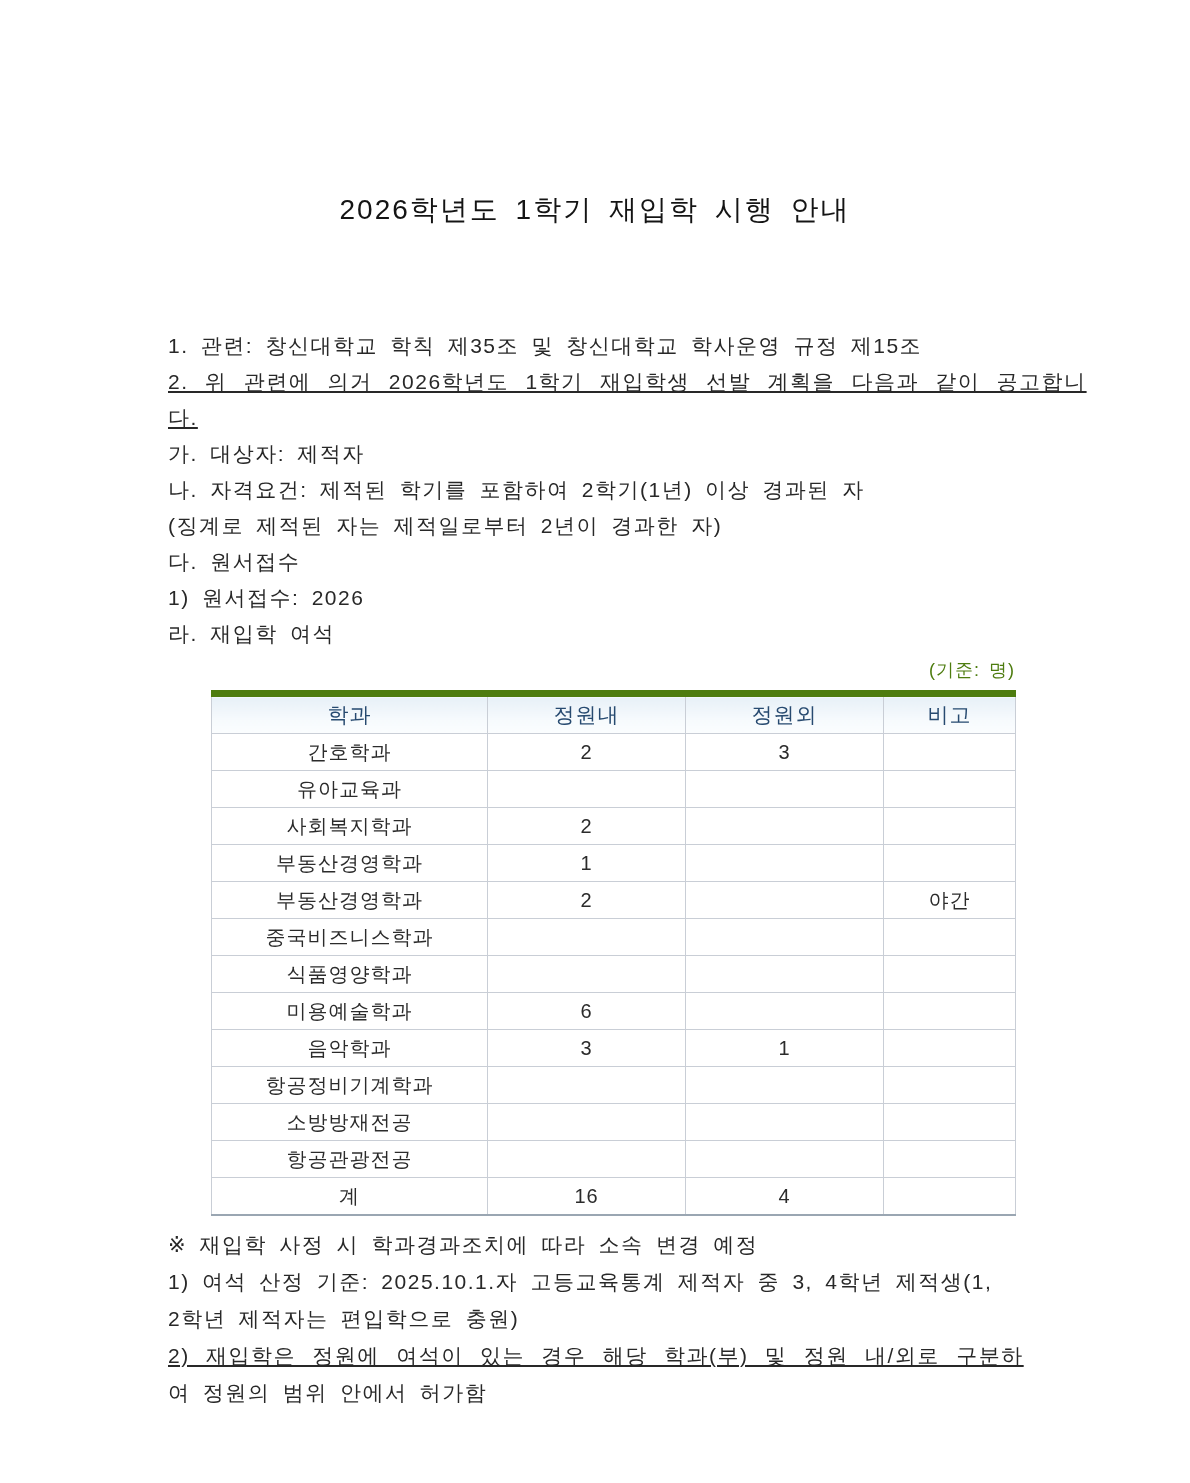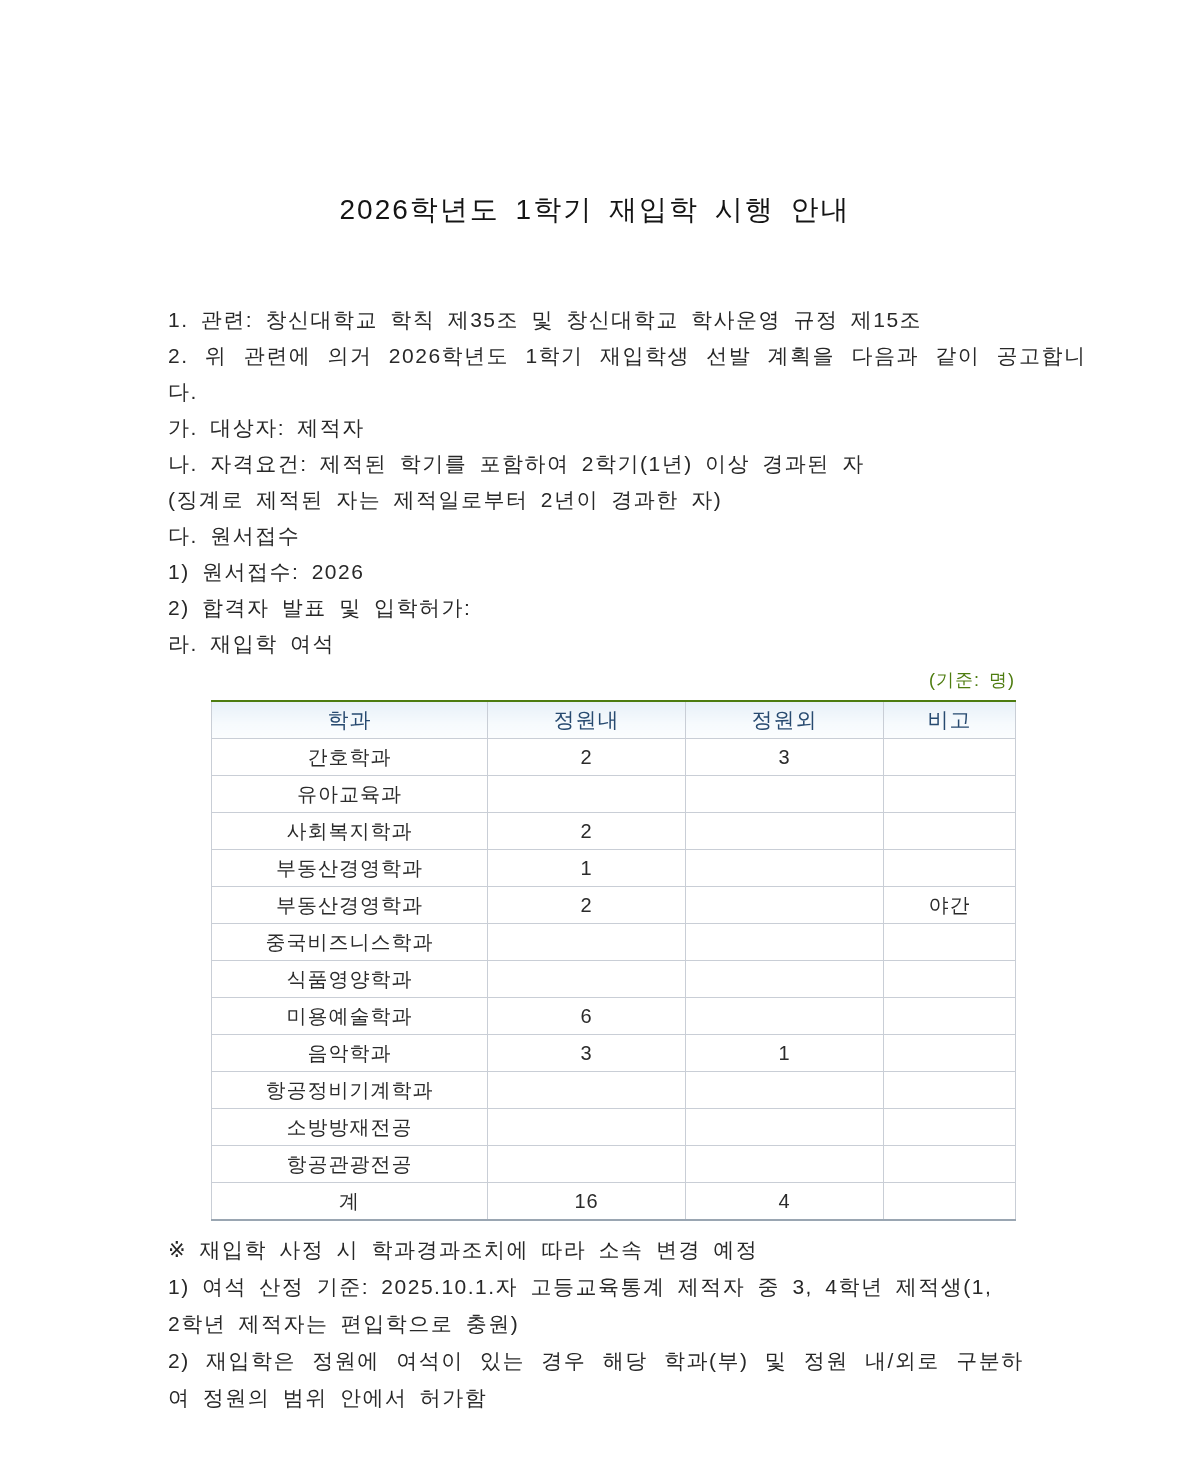--- a/index.html
+++ b/index.html
@@ -22,51 +22,51 @@
     font-size: 28px;
     font-weight: normal;
     color: #141414;
     letter-spacing: 2px;
     word-spacing: 6px;
     line-height: 36px;
   }
   .content {
     margin-left: 168px;
     margin-right: 100px;
-    margin-top: 74px;
+    margin-top: 100px;
     font-size: 21px;
     line-height: 36px;
     letter-spacing: 1.5px;
     word-spacing: 5px;
     color: #282828;
   }
   .content p { margin: 0; padding: 0; }
   .ind-0 { padding-left: 0; }
   .ind-1 { padding-left: 24px; }
   .ind-1b { padding-left: 40px; }
   .ind-2 { padding-left: 47px; }
-  .wide { word-spacing: 9px; }
+  .wide { word-spacing: 9px; text-decoration: underline; }
 
   .table-caption {
     width: 847px;           
     text-align: right;
     font-size: 18px;
     letter-spacing: 1px;
     word-spacing: 3px;
     line-height: 24px;
     margin-top: 6px;
     color: #4d7c0f;
   }
   table.quota {
     border-collapse: collapse;
     table-layout: fixed;
     width: 804px;
     margin-left: 43px;
     margin-top: 8px;
-    border-top: 2px solid #4d7c0f;      
+    border-top: 7px solid #4d7c0f;      
     border-bottom: 2px solid #9AA6B2;   
   }
   table.quota col.c-dept { width: 276px; }
   table.quota col.c-in   { width: 198px; }
   table.quota col.c-out  { width: 198px; }
   table.quota col.c-note { width: 132px; }
   table.quota th, table.quota td {
     border: 1px solid #C9CED6;
     text-align: center;
     vertical-align: middle;
@@ -109,21 +109,20 @@
   <div class="title">2026학년도 1학기 재입학 시행 안내</div>
 
   <div class="content">
     <p class="ind-0">1. 관련: 창신대학교 학칙 제35조 및 창신대학교 학사운영 규정 제15조</p>
     <p class="ind-0 wide">2. 위 관련에 의거 2026학년도 1학기 재입학생 선발 계획을 다음과 같이 공고합니다.</p>
     <p class="ind-1">가. 대상자: 제적자</p>
     <p class="ind-1">나. 자격요건: 제적된 학기를 포함하여 2학기(1년) 이상 경과된 자</p>
     <p class="ind-1b">(징계로 제적된 자는 제적일로부터 2년이 경과한 자)</p>
     <p class="ind-1">다. 원서접수</p>
     <p class="ind-2">1) 원서접수: 2026</p>
-    <p class="ind-2">2) 합격자 발표 및 입학허가:</p>
     <p class="ind-1">라. 재입학 여석</p>
 
     <div class="table-caption">(기준: 명)</div>
 
     <table class="quota">
       <colgroup>
         <col class="c-dept">
           <col class="c-in">
           <col class="c-out">
           <col class="c-note">

